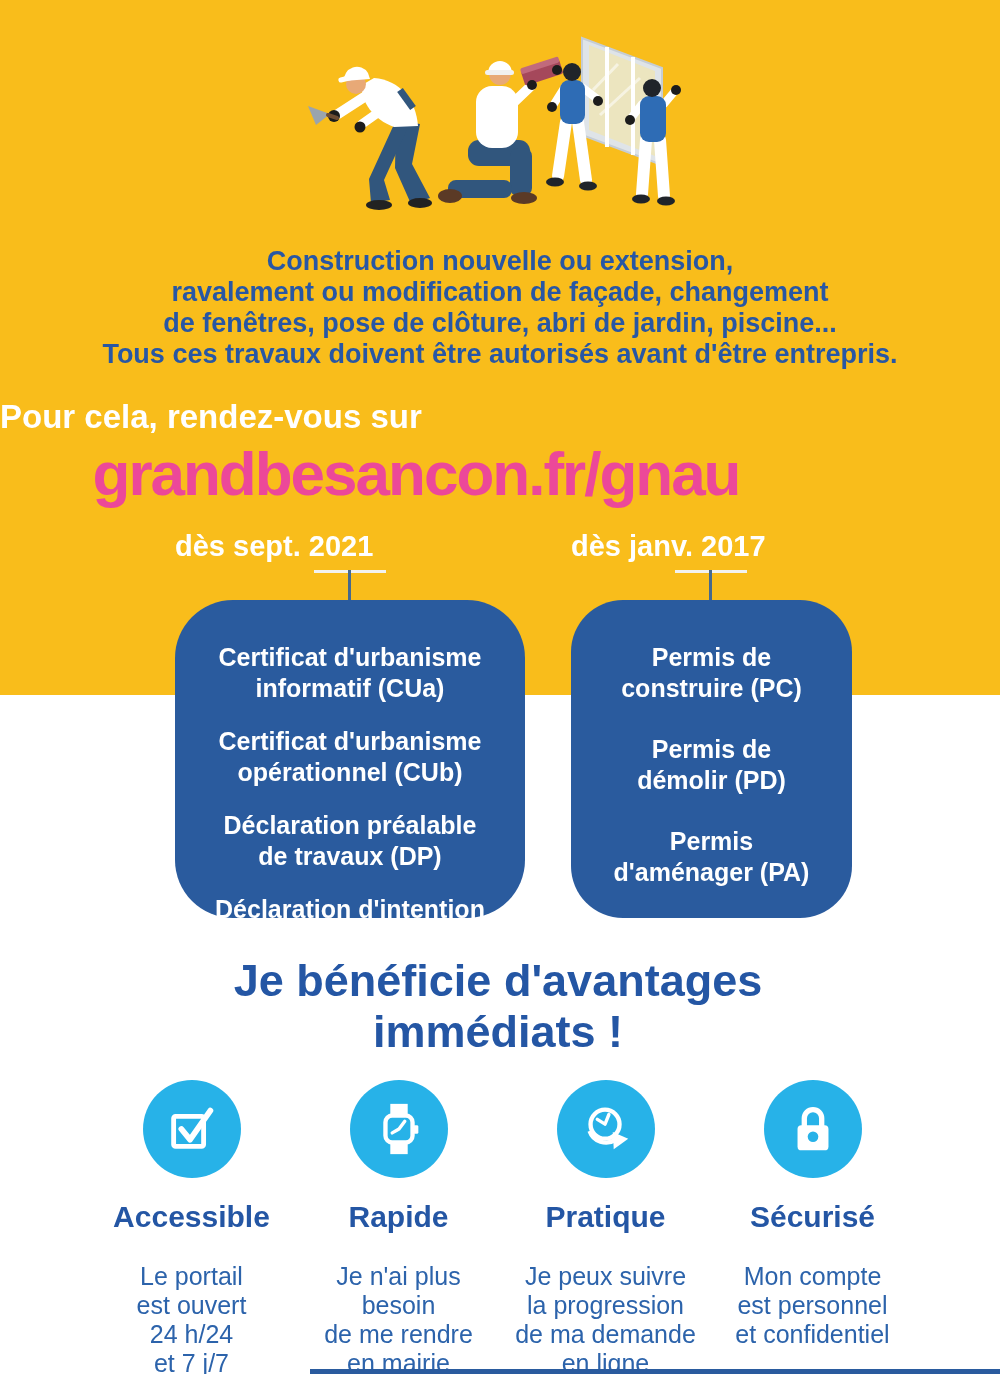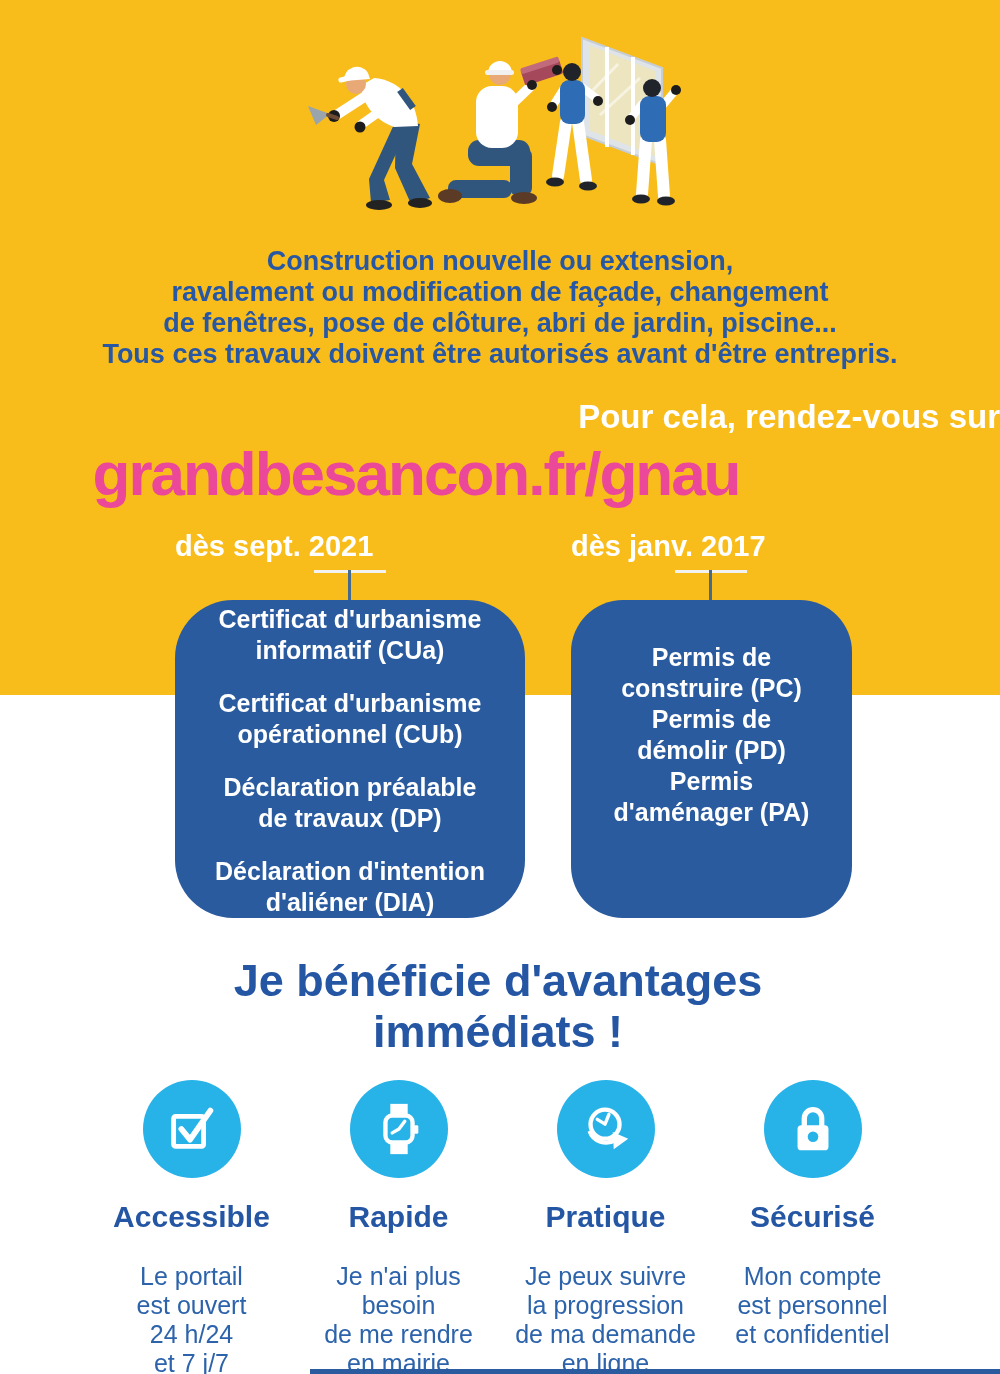--- a/index.html
+++ b/index.html
@@ -8,21 +8,21 @@
     font-family:"Liberation Sans",sans-serif;background:#ffffff;
   }
   .yellow-band{position:absolute;left:0;top:0;width:1000px;height:695px;background:#F9BD1B;}
   .illustration{position:absolute;left:300px;top:28px;width:400px;height:205px;}
   .prel{white-space:pre-line;}
   .intro{
     position:absolute;left:0;top:246px;width:1000px;text-align:center;
     color:#2857A4;font-weight:700;font-size:27px;line-height:31px;
   }
   .cta-lead{
-    position:absolute;left:0;top:398px;width:1000px;text-align:right;
+    position:absolute;left:0;top:398px;width:1000px;text-align:left;
     color:#ffffff;font-weight:700;font-size:33px;
   }
   .cta-url{
     position:absolute;left:0;top:438px;width:832px;text-align:center;
     color:#ec4899;font-weight:700;font-size:62px;letter-spacing:-2px;
   }
   .col-label{
     position:absolute;top:530px;text-align:left;color:#ffffff;
     font-weight:700;font-size:29px;
   }
@@ -32,22 +32,22 @@
   .hline.left{left:314px;}
   .hline.right{left:675px;}
   .vline{position:absolute;top:570px;width:3px;height:32px;background:#46698f;}
   .vline.left{left:348px;}
   .vline.right{left:709px;}
   .card{
     position:absolute;top:600px;height:318px;background:#2A5B9E;
     display:flex;flex-direction:column;align-items:center;box-sizing:border-box;
     color:#ffffff;font-weight:700;font-size:25px;line-height:31px;text-align:center;
   }
-  .card.left{left:175px;width:350px;border-radius:58px;gap:22px;justify-content:flex-end;}
-  .card.right{left:571px;width:281px;border-radius:52px;padding-top:42px;align-items:center;}
+  .card.left{left:175px;width:350px;border-radius:58px;padding-top:42px;gap:22px;}
+  .card.right{left:571px;width:281px;border-radius:52px;padding-top:42px;gap:30px;align-items:center;}
   .benefits-heading{
     position:absolute;left:0;top:955px;width:996px;text-align:center;
     color:#2456A4;font-weight:700;font-size:45px;line-height:51px;
   }
   .benefits-row{
     position:absolute;left:88px;top:1080px;width:828px;display:flex;
   }
   .benefit{width:207px;text-align:center;}
   .circle{
     width:98px;height:98px;border-radius:50%;background:#27B2E8;

